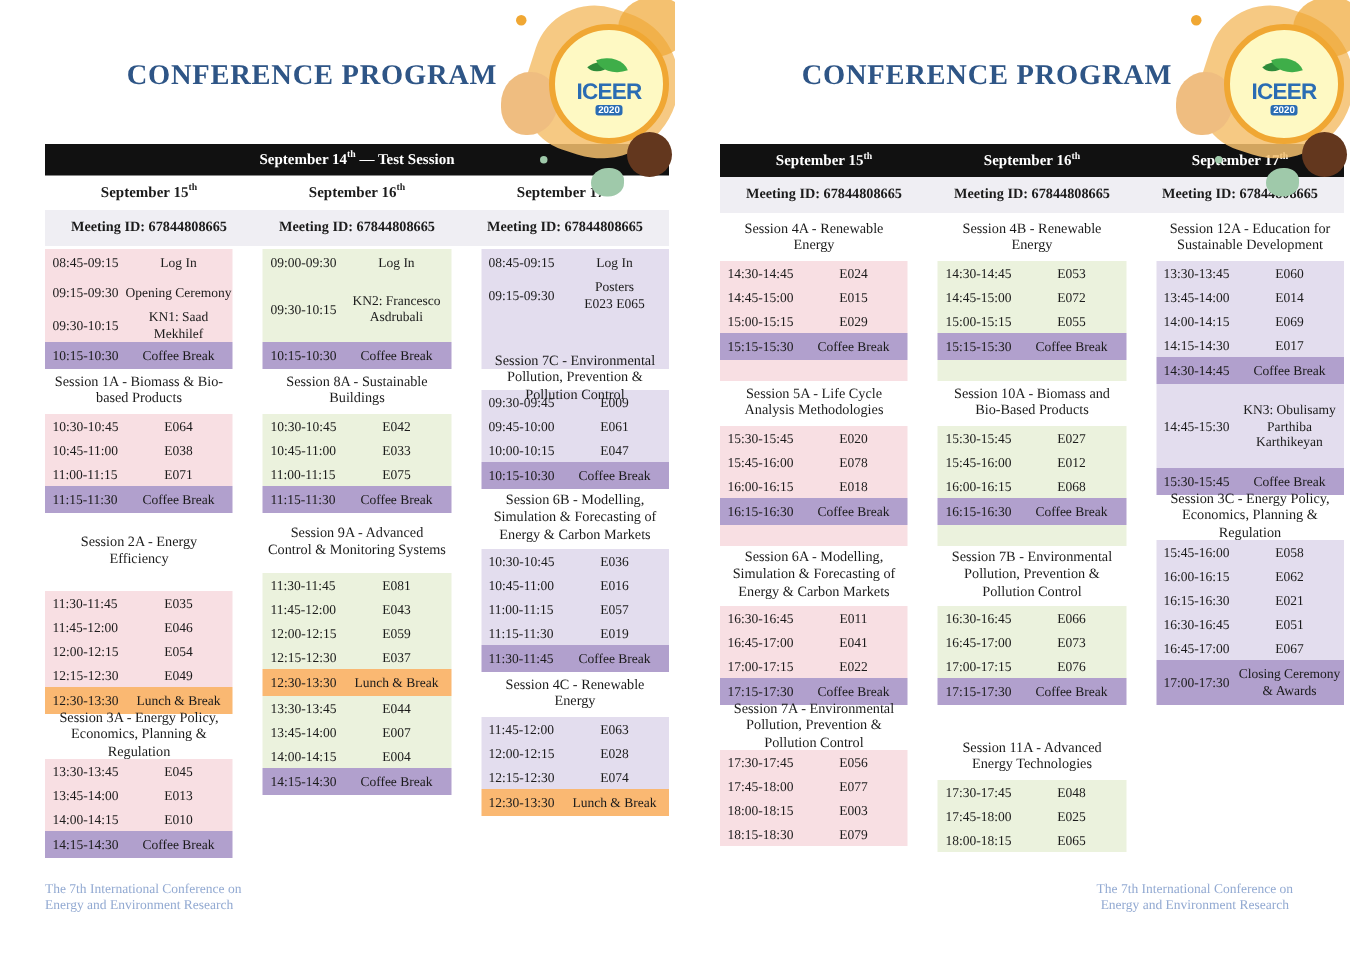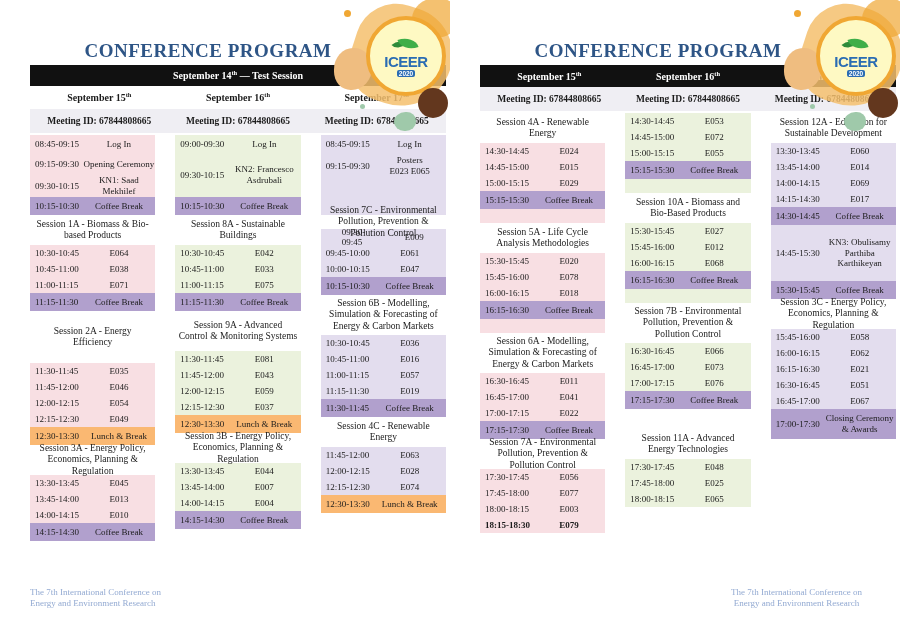--- a/index.html
+++ b/index.html
@@ -3,21 +3,21 @@
 <meta charset="utf-8">
 <style>
   html,body{margin:0;padding:0;}
   body{
     width:900px;height:636px;background:#ffffff;overflow:hidden;
     font-family:"Liberation Serif", serif;color:#1b1b1b;
   }
   .sheet{display:flex;width:900px;height:636px;}
   .page{position:relative;width:450px;height:636px;overflow:hidden;}
   .page-inner{margin:0 4px 0 30px;position:relative;}
-  .page-header{height:65px;position:relative;}
+  .page-header{height:96px;position:relative;}
   .title{
     position:absolute;top:40px;left:0;right:60px;text-align:center;
     font-size:19px;font-weight:bold;color:#2e5586;letter-spacing:.5px;white-space:nowrap;
   }
   
   .logo{position:absolute;top:4px;right:-10px;width:120px;height:132px;z-index:5;}
   .splash{position:absolute;top:2px;left:16px;width:100px;height:100px;border-radius:46% 54% 58% 42%;
     background:#f5bf6d;opacity:.85;transform:rotate(18deg);}
   .splash2{position:absolute;top:-6px;right:-2px;width:46px;height:40px;border-radius:55% 45% 50% 50%;
     background:#f0a733;opacity:.7;}
@@ -225,21 +225,20 @@
               <div class="label">E059</div>
             </div>
             <div class="block slot plain" style="height: 16px;">
               <div class="time">12:15-12:30</div>
               <div class="label">E037</div>
             </div>
             <div class="block slot lunch" style="height: 18px;">
               <div class="time">12:30-13:30</div>
               <div class="label">Lunch &amp; Break</div>
             </div>
-            <div class="block session" style="height: 30px;">Session 3B - Energy Policy, Economics, Planning &amp; Regulation</div>
             <div class="block slot plain" style="height: 16px;">
               <div class="time">13:30-13:45</div>
               <div class="label">E044</div>
             </div>
             <div class="block slot plain" style="height: 16px;">
               <div class="time">13:45-14:00</div>
               <div class="label">E007</div>
             </div>
             <div class="block slot plain" style="height: 16px;">
               <div class="time">14:00-14:15</div>
@@ -255,21 +254,21 @@
               <div class="time">08:45-09:15</div>
               <div class="label">Log In</div>
             </div>
             <div class="block slot plain" style="height: 26px;">
               <div class="time">09:15-09:30</div>
               <div class="label">Posters
 E023  E065</div>
             </div>
             <div class="block gap" style="height: 36px;"></div>
             <div class="block session" style="height: 14px;">Session 7C - Environmental Pollution, Prevention &amp; Pollution Control</div>
-            <div class="block slot plain" style="height: 16px; padding-left: 16px;">
+            <div class="block slot plain" style="height: 16px;">
               <div class="time">09:30-09:45</div>
               <div class="label">E009</div>
             </div>
             <div class="block slot plain" style="height: 16px;">
               <div class="time">09:45-10:00</div>
               <div class="label">E061</div>
             </div>
             <div class="block slot plain" style="height: 16px;">
               <div class="time">10:00-10:15</div>
               <div class="label">E047</div>
@@ -421,26 +420,27 @@
               <div class="label">E056</div>
             </div>
             <div class="block slot plain" style="height: 16px;">
               <div class="time">17:45-18:00</div>
               <div class="label">E077</div>
             </div>
             <div class="block slot plain" style="height: 16px;">
               <div class="time">18:00-18:15</div>
               <div class="label">E003</div>
             </div>
-            <div class="block slot plain" style="height: 16px; font-weight: bold;">
+            <div class="block slot plain" style="height: 16px;">
               <div class="time">18:15-18:30</div>
               <div class="label">E079</div>
             </div>
           </div>
           <div class="col tone-green">
+            <div class="block session" style="height: 30px;">Session 4B - Renewable Energy</div>
             <div class="block slot plain" style="height: 16px;">
               <div class="time">14:30-14:45</div>
               <div class="label">E053</div>
             </div>
             <div class="block slot plain" style="height: 16px;">
               <div class="time">14:45-15:00</div>
               <div class="label">E072</div>
             </div>
             <div class="block slot plain" style="height: 16px;">
               <div class="time">15:00-15:15</div>

